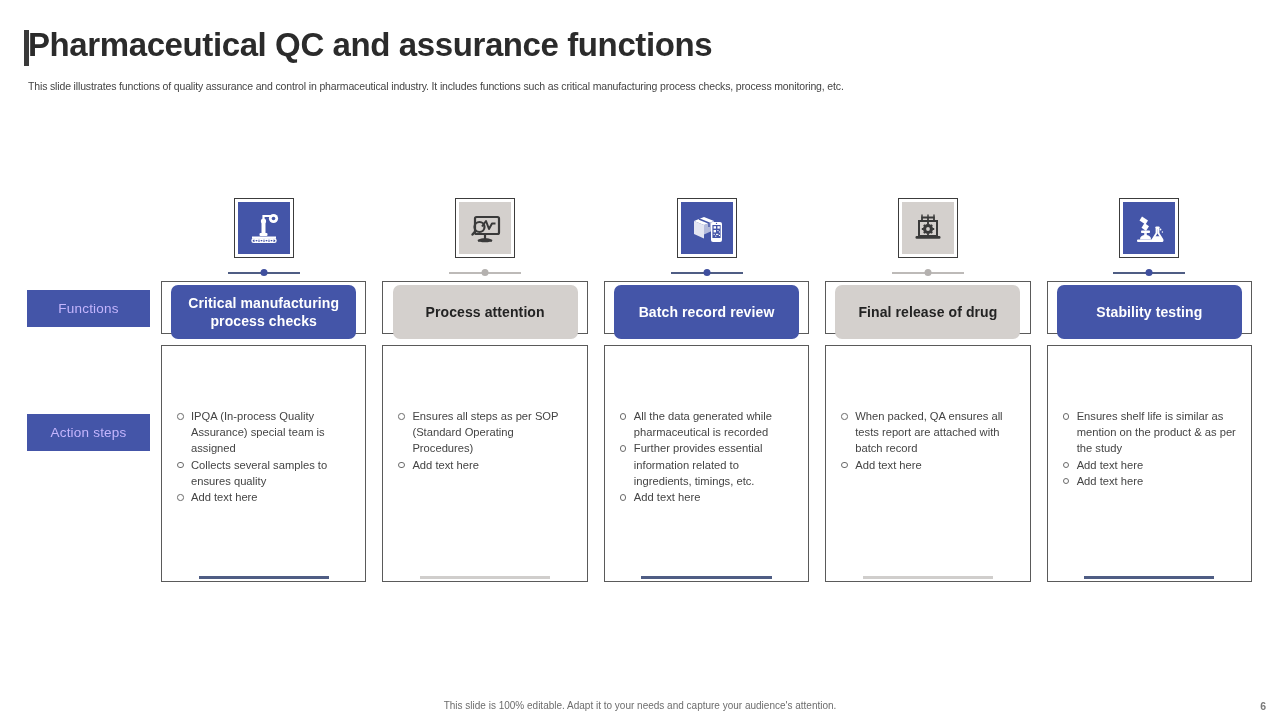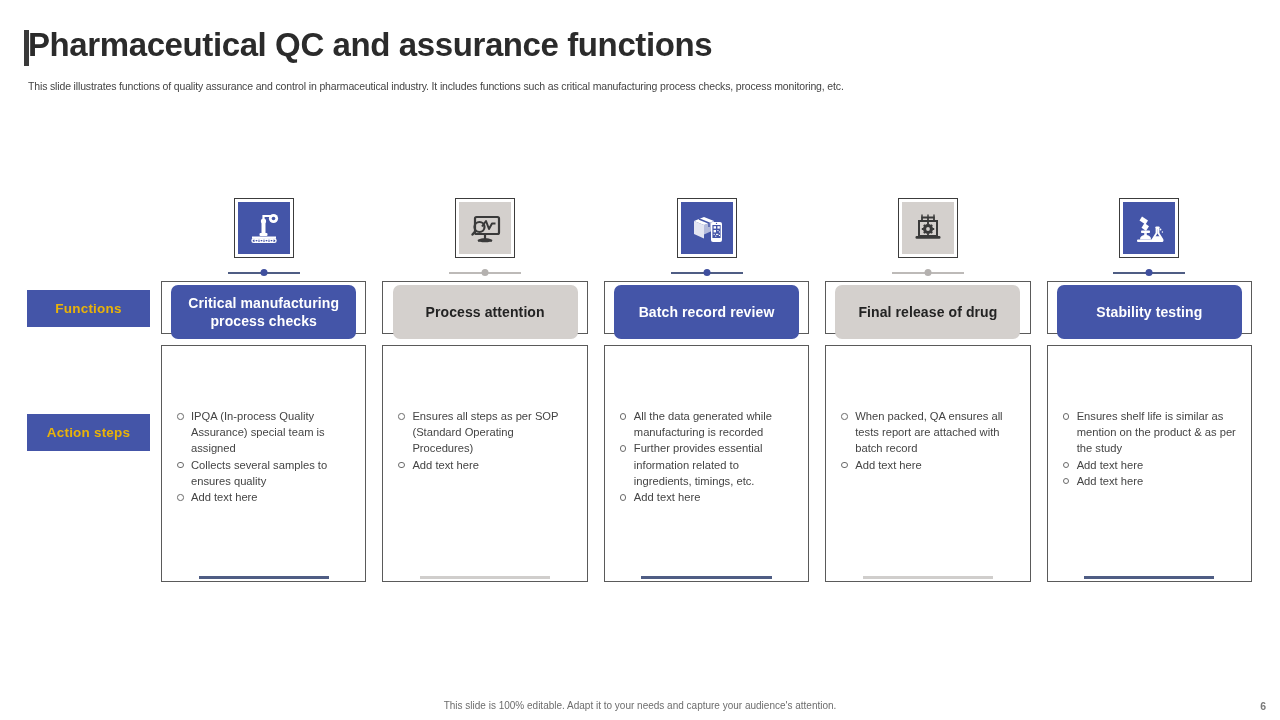--- a/index.html
+++ b/index.html
@@ -47,23 +47,23 @@
 
   
   .side-label {
     position: absolute;
     left: 27px;
     width: 123px;
     height: 37px;
     display: flex;
     align-items: center;
     justify-content: center;
-    color: #eab308;
+    color: #c4b5fd;
     font-size: 13.5px;
-    font-weight: bold;
+    font-weight: normal;
     letter-spacing: 0.2px;
   }
   .side-label.functions { top: 290px; }
   .side-label.actions   { top: 414px; }
 
   
   .columns {
     position: absolute;
     left: 161px;
     top: 190px;
@@ -323,21 +323,21 @@
       </div>
     </div>
     <div class="connector">
       <div class="bar" style="background:#4f5d84"></div>
       <div class="dot" style="background:#3f4f9e"></div>
     </div>
     <div class="head-frame"></div>
     <div class="head-badge" style="background:#4455a8;color:#ffffff">Batch record review</div>
     <div class="body-card">
       <ul class="bullets">
-        <li>All the data generated while manufacturing is recorded</li>
+        <li>All the data generated while pharmaceutical is recorded</li>
           <li>Further provides  essential information  related to ingredients,  timings, etc.</li>
           <li>Add text here</li>
       </ul>
       <div class="card-accent" style="background:#4f5d84"></div>
     </div>
   </div>
     <div class="col">
     <div class="icon-tile">
       <div class="icon-inner" style="background:#d4d0cd">
         <svg width="40" height="40" viewBox="0 0 40 40">

